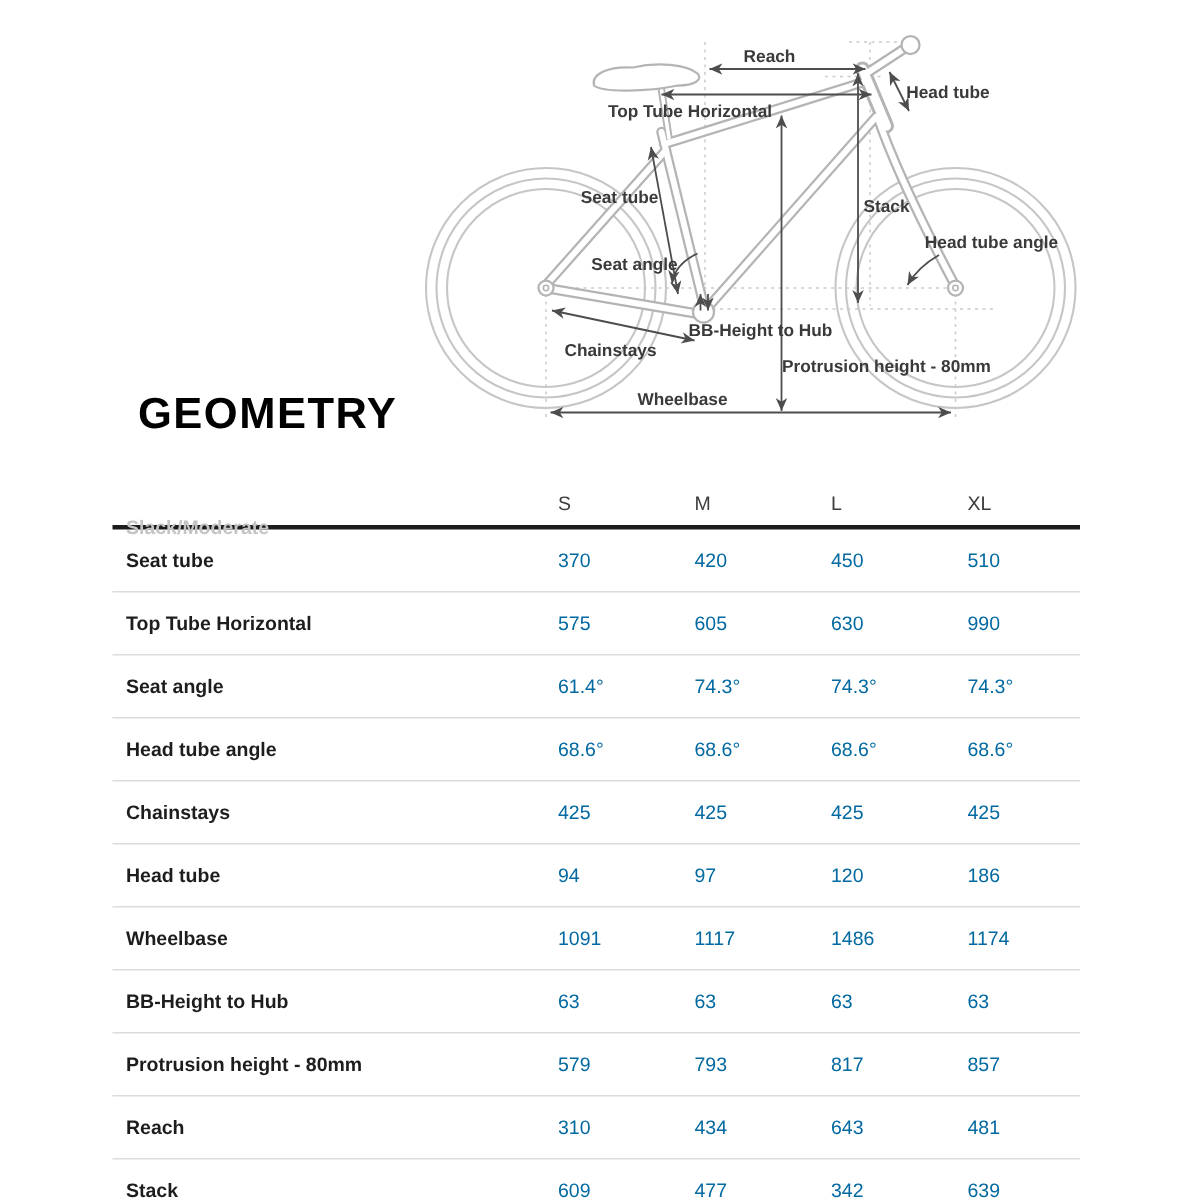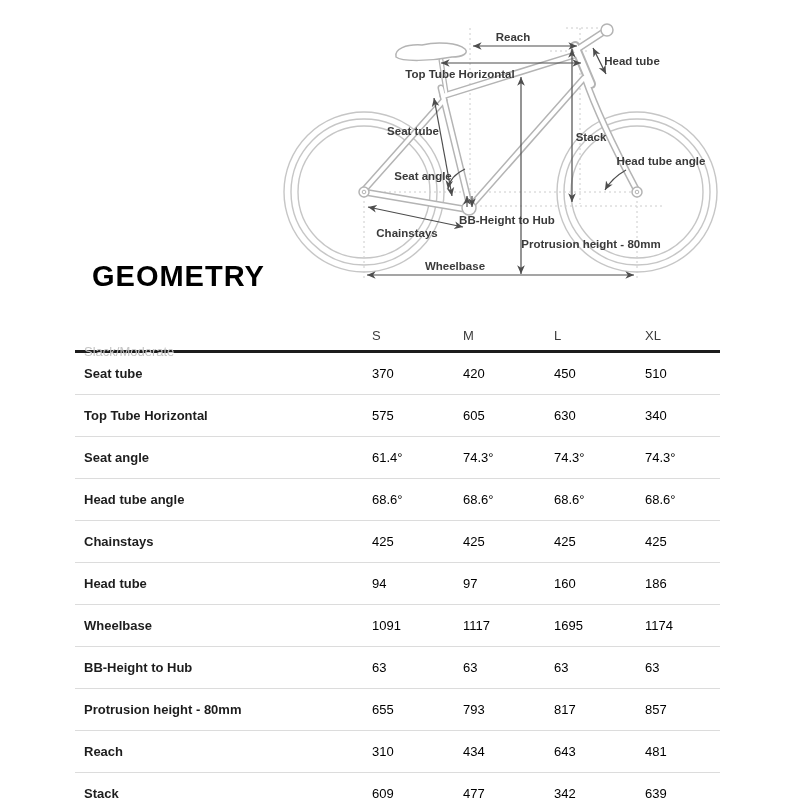--- a/index.html
+++ b/index.html
@@ -19,24 +19,24 @@
     font-size:29px;font-weight:bold;letter-spacing:1px;color:#000000;
   }
   .geo-table{position:absolute;left:75px;top:312px;width:645px;}
   .grow{
     display:grid;
     grid-template-columns:297px 91px 91px 91px 1fr;
     align-items:center;
   }
   .grow.header{height:38px;border-bottom:3px solid #1c1c1c;}
   .grow.trow{height:41px;border-bottom:1px solid #dcdcdc;}
-  .cell{font-size:13px;color:#000000;}
+  .cell{font-size:13px;color:#0369a1;}
   .cell.lbl{padding-left:9px;}
   .trow .cell.lbl{font-weight:bold;color:#1d1d1d;}
-  .header .cell.lbl{color:#c4c4c4;font-weight:normal;margin-top:32px;}
+  .header .cell.lbl{color:#c4c4c4;font-weight:bold;margin-top:32px;}
   .header .cell.size{color:#3c3c3c;}
 </style>
 </head>
 <body>
 
 <div class="diagram-wrap">
   <svg width="800" height="300" viewBox="0 0 800 300">
     <defs>
       <marker id="ah" viewBox="0 0 10 10" refX="9" refY="5" markerWidth="8" markerHeight="8" orient="auto-start-reverse">
         <path d="M0,1 L9,5 L0,9 L2.6,5 Z" fill="#4d4d4d"></path>
@@ -152,21 +152,21 @@
     <div class="cell val">370</div>
     <div class="cell val">420</div>
     <div class="cell val">450</div>
     <div class="cell val">510</div>
   </div>
   <div class="grow trow">
     <div class="cell lbl">Top Tube Horizontal</div>
     <div class="cell val">575</div>
     <div class="cell val">605</div>
     <div class="cell val">630</div>
-    <div class="cell val">340</div>
+    <div class="cell val">990</div>
   </div>
   <div class="grow trow">
     <div class="cell lbl">Seat angle</div>
     <div class="cell val">61.4°</div>
     <div class="cell val">74.3°</div>
     <div class="cell val">74.3°</div>
     <div class="cell val">74.3°</div>
   </div>
   <div class="grow trow">
     <div class="cell lbl">Head tube angle</div>
@@ -179,40 +179,40 @@
     <div class="cell lbl">Chainstays</div>
     <div class="cell val">425</div>
     <div class="cell val">425</div>
     <div class="cell val">425</div>
     <div class="cell val">425</div>
   </div>
   <div class="grow trow">
     <div class="cell lbl">Head tube</div>
     <div class="cell val">94</div>
     <div class="cell val">97</div>
-    <div class="cell val">160</div>
+    <div class="cell val">120</div>
     <div class="cell val">186</div>
   </div>
   <div class="grow trow">
     <div class="cell lbl">Wheelbase</div>
     <div class="cell val">1091</div>
     <div class="cell val">1117</div>
-    <div class="cell val">1695</div>
+    <div class="cell val">1486</div>
     <div class="cell val">1174</div>
   </div>
   <div class="grow trow">
     <div class="cell lbl">BB-Height to Hub</div>
     <div class="cell val">63</div>
     <div class="cell val">63</div>
     <div class="cell val">63</div>
     <div class="cell val">63</div>
   </div>
   <div class="grow trow">
     <div class="cell lbl">Protrusion height - 80mm</div>
-    <div class="cell val">655</div>
+    <div class="cell val">579</div>
     <div class="cell val">793</div>
     <div class="cell val">817</div>
     <div class="cell val">857</div>
   </div>
   <div class="grow trow">
     <div class="cell lbl">Reach</div>
     <div class="cell val">310</div>
     <div class="cell val">434</div>
     <div class="cell val">643</div>
     <div class="cell val">481</div>

